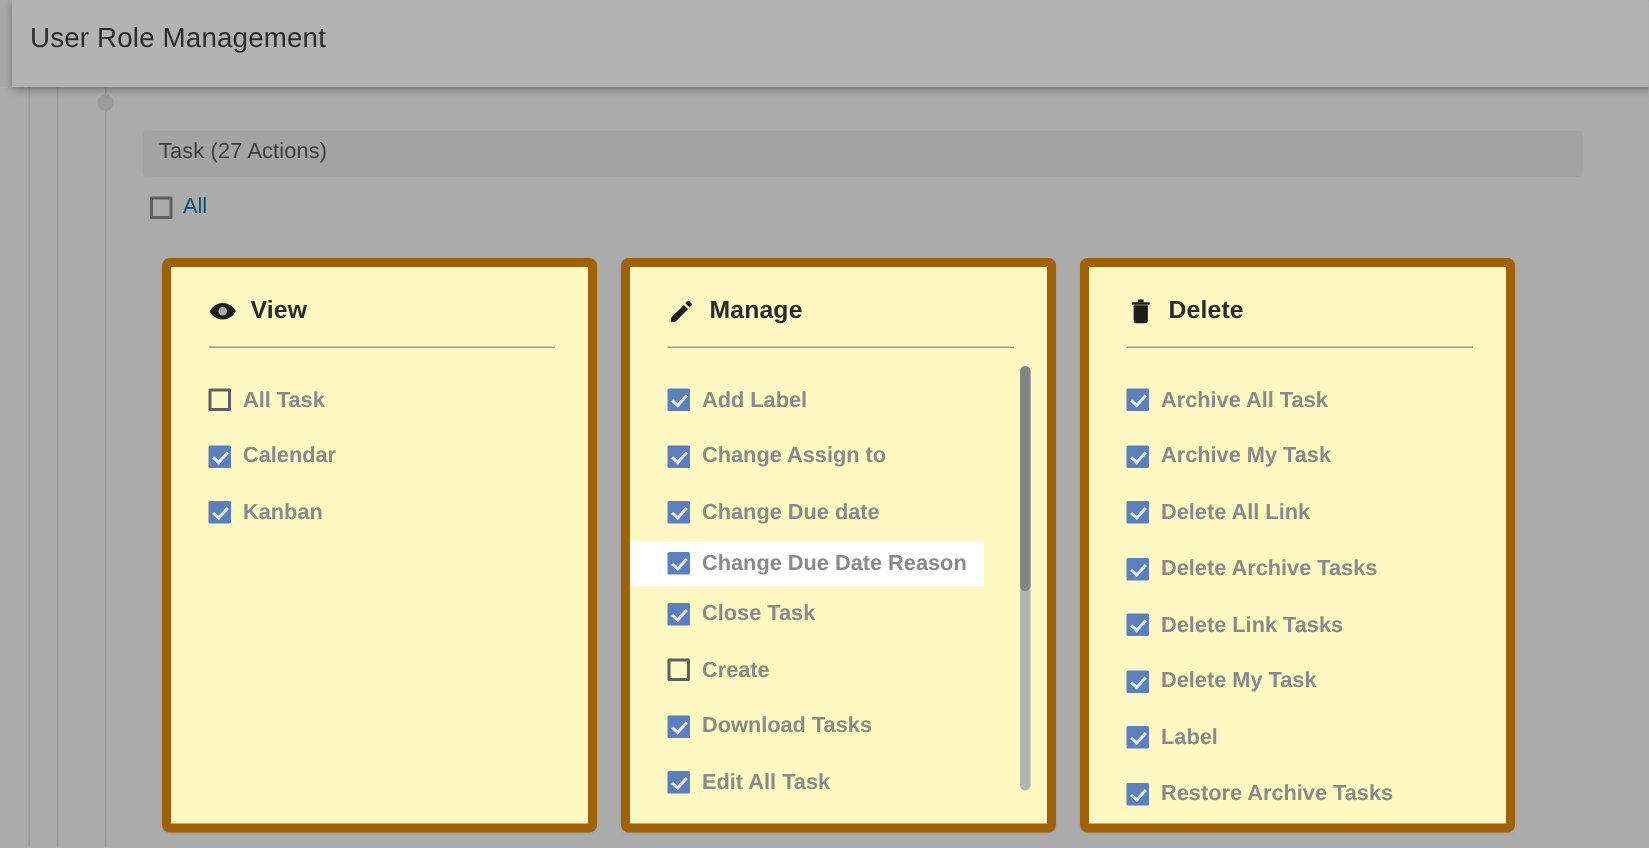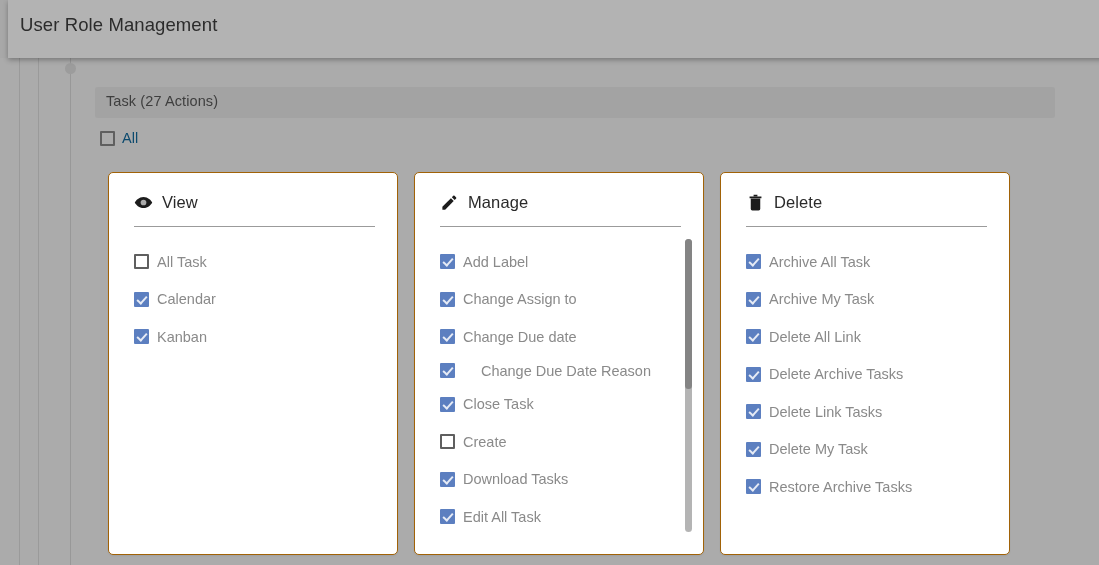--- a/index.html
+++ b/index.html
@@ -113,26 +113,27 @@
     position: absolute;
     left: 108px;
     top: 172px;
     display: flex;
     gap: 16px;
   }
   .card {
     width: 290px;
     height: 383px;
     box-sizing: border-box;
-    background: #ffffff;
-    border: 1px solid #a16207;
+    background: #fef9c3;
+    border: 6px solid #a16207;
     border-radius: 5px;
     position: relative;
     overflow: hidden;
     box-shadow: 0 1px 2px rgba(0,0,0,0.06);
+    font-weight: bold;
   }
   .card-head {
     display: flex;
     align-items: center;
     gap: 9px;
     padding: 16px 0 0 25px;
     height: 26px;
   }
   .card-title {
     font-size: 16.5px;
@@ -166,21 +167,20 @@
     font-size: 14.5px;
     color: #8a8a8a;
     white-space: nowrap;
   }
   .opt-row.highlight {
     background: #ffffff;
     height: 30px;
     margin-left: -1px;
     padding-left: 26px;
     width: 237px;
-    justify-content: space-between;
   }
   .opt-row.highlight .opt-label { color: #8a8a8a; }
 
   
   .vscroll {
     position: absolute;
     top: 66px;
     bottom: 22px;
     right: 11px;
     width: 7px;
@@ -365,20 +365,24 @@
           <div class="opt-row">
             <span class="cb on"></span>
             <span class="opt-label">Delete Link Tasks</span>
           </div>
           <div class="opt-row">
             <span class="cb on"></span>
             <span class="opt-label">Delete My Task</span>
           </div>
           <div class="opt-row">
             <span class="cb on"></span>
+            <span class="opt-label">Label</span>
+          </div>
+          <div class="opt-row">
+            <span class="cb on"></span>
             <span class="opt-label">Restore Archive Tasks</span>
           </div>
         </div>
       </div>
     </div>
 
 </div>
 
 <div class="overlay-edge"></div>
 <div id="title-overlay">

